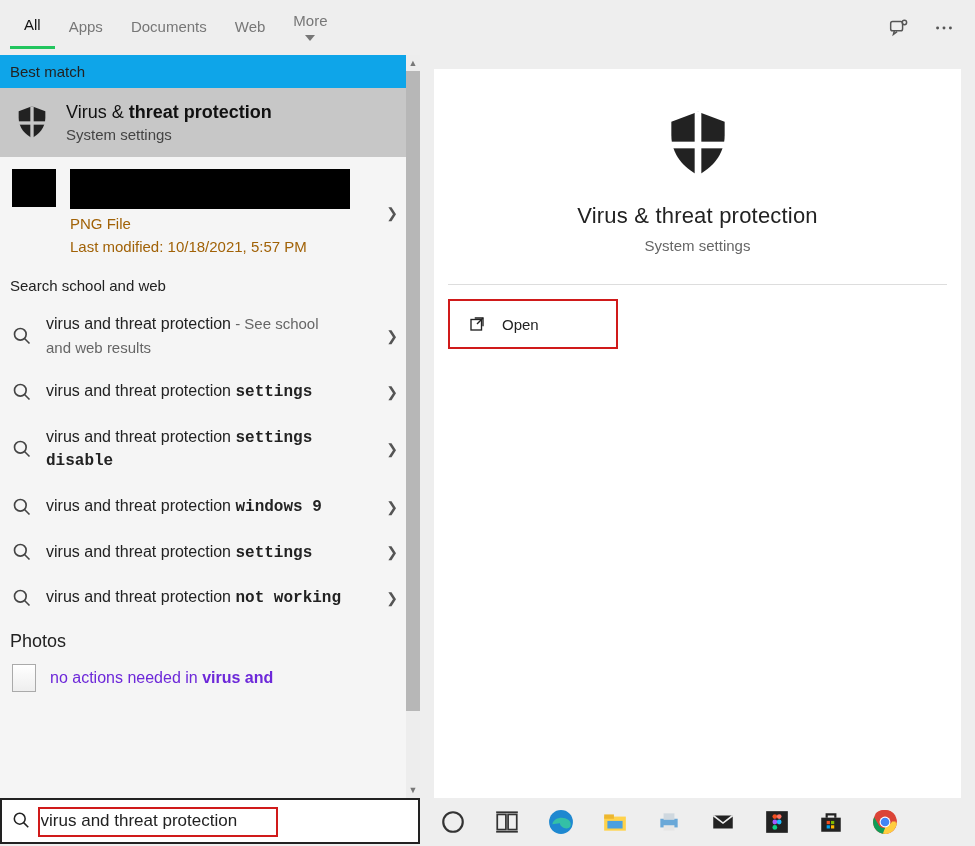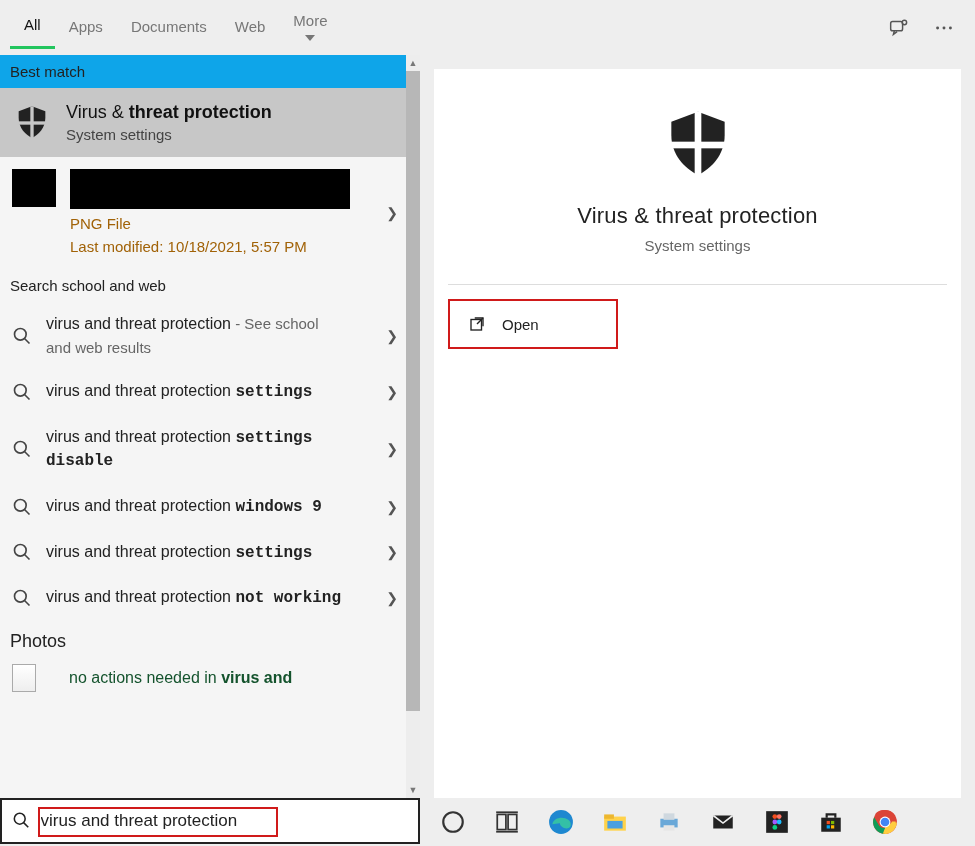--- a/index.html
+++ b/index.html
@@ -40,21 +40,21 @@
 
   .search-row { display:flex; align-items:center; gap:14px; padding:11px 12px; position:relative; cursor:pointer; }
   .s-icon { width:20px; height:20px; color:#444; flex-shrink:0; }
   .s-text { font-size:16px; color:#222; max-width:300px; line-height:1.35; }
   .s-text .bold { font-weight:700;font-family:Liberation Mono, monospace; }
   .s-text .hint { color:#666; font-size:15px; }
 
   .photos-head { padding:10px 10px 6px; font-size:18px; color:#222; }
   .photo-row { display:flex; align-items:center; gap:14px; padding:6px 12px 0; }
   .ph-icon { width:24px; height:28px; border:1px solid #aaa; background:linear-gradient(#fff,#eee); }
-  .ph-text { font-size:16px; color:#14532d;margin-left:19px; }
+  .ph-text { font-size:16px; color:#6d28d9; }
   .ph-text .bold { font-weight:700; }
 
   
   .preview-top { padding-top:36px; display:flex; flex-direction:column; align-items:center; }
   .shield-lg { width:80px; height:80px; color:#222; }
   .pv-title { font-size:22px; color:#222; margin-top:18px; letter-spacing:0.2px; }
   .pv-sub { font-size:15px; color:#666; margin-top:8px; }
   .pv-divider { border-top:1px solid #ddd; margin:30px 14px 0; }
 
   .open-row { margin:14px 14px 0; width:170px; height:50px; border:2.5px solid #d01a1a; display:flex; align-items:center; gap:16px; padding:0 18px; cursor:pointer; }

